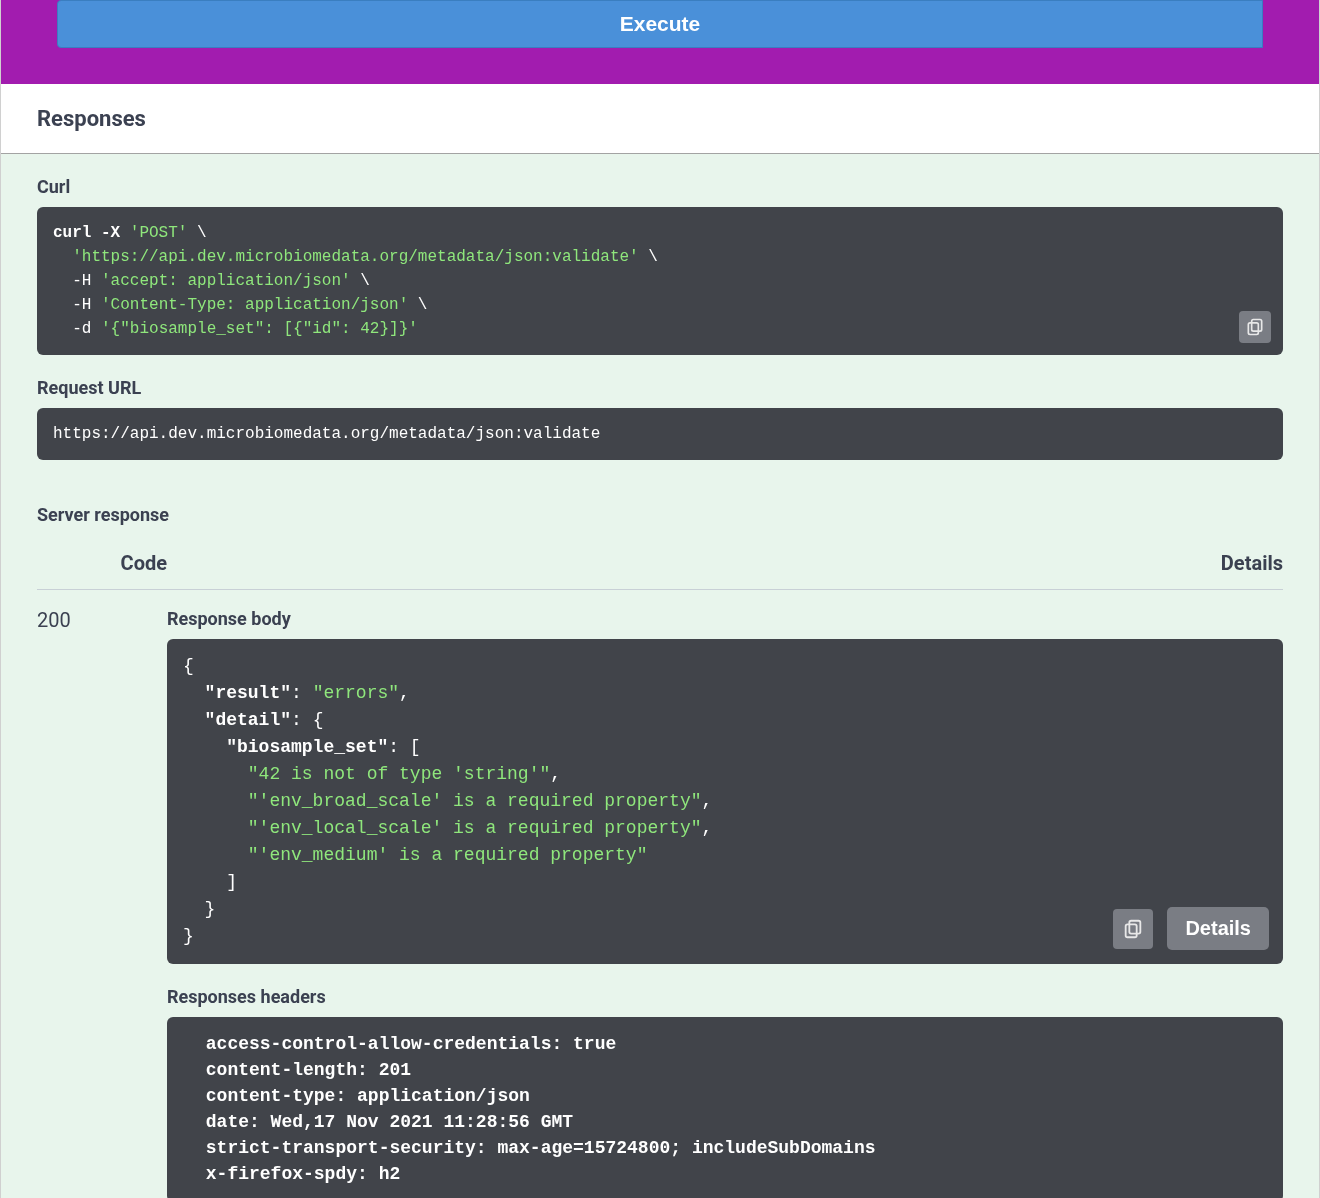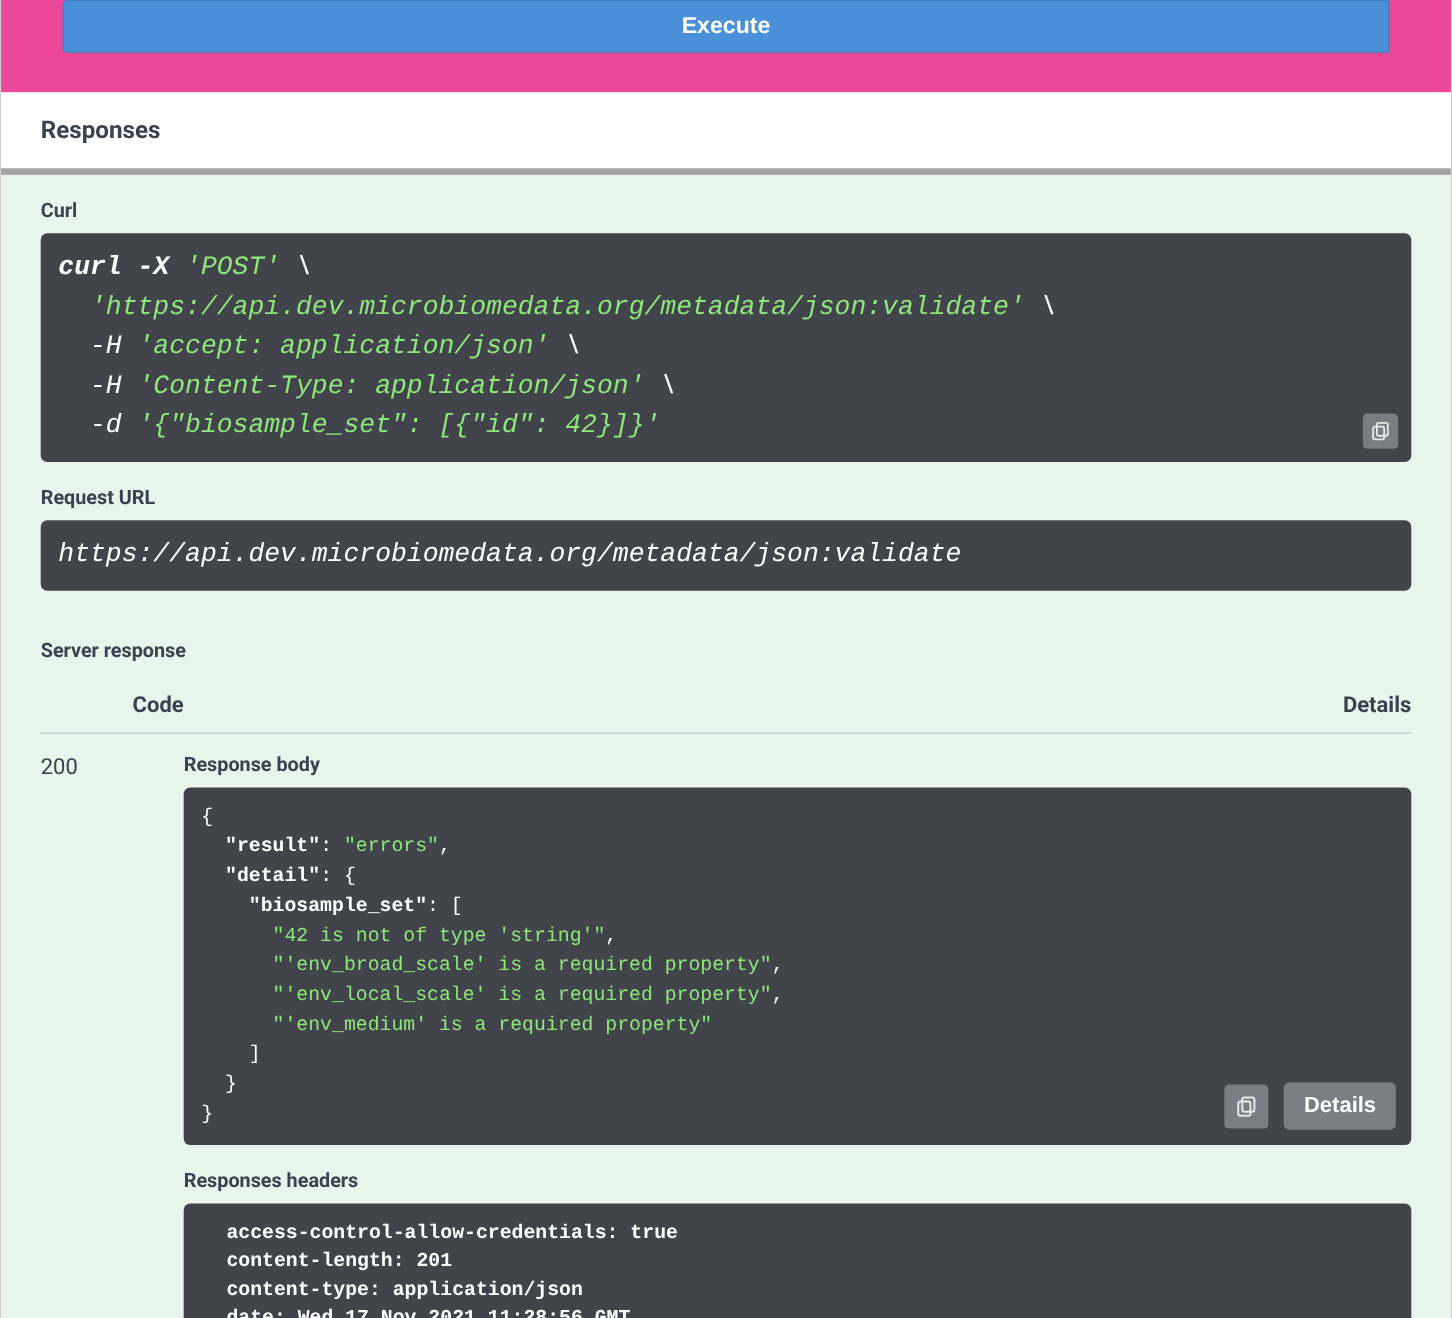--- a/index.html
+++ b/index.html
@@ -18,21 +18,21 @@
     margin: 0;
     background: #e8f5ec;
   }
   .mono {
     font-family: "SFMono-Regular", Consolas, "Liberation Mono", Menlo, monospace;
   }
   .button-row {
     display: flex;
     gap: 0;
     padding: 0 56px 36px 56px;
-    background: #ec4899;
+    background: #a21caf;
   }
   .btn {
     flex: 1 1 50%;
     height: 48px;
     font-size: 21px;
     font-weight: 700;
     cursor: pointer;
     border-radius: 4px;
   }
   .btn-execute {
@@ -46,47 +46,46 @@
     background: #fff;
     color: #3b4151;
     border: 2px solid #707070;
     border-top-left-radius: 0;
     border-bottom-left-radius: 0;
     box-shadow: 2px 2px 0 rgba(0,0,0,0.08);
   }
   .responses-bar {
     background: #fff;
     padding: 22px 36px;
-    border-bottom: 6px solid #a3a3a3;
+    border-bottom: 1px solid #a3a3a3;
   }
   .responses-title {
     font-size: 22px;
     font-weight: 700;
     color: #3b4151;
   }
   .section {
     padding: 22px 36px 0 36px;
   }
   .section-label {
     font-size: 18px;
     font-weight: 700;
     color: #3b4151;
     margin-bottom: 10px;
   }
   .code-block {
     background: #41444a;
     color: #fff;
     border-radius: 6px;
     padding: 14px 16px;
-    font-size: 24px;
+    font-size: 16px;
     line-height: 1.5;
     white-space: pre;
     overflow: auto;
     position: relative;
-    font-style: italic;
   }
   .kw { color: #fff; font-weight: 700; }
   .str { color: #8fe77c; }
   .copy-icon {
     position: absolute;
     right: 12px;
     bottom: 12px;
     width: 32px;
     height: 32px;
     background: #7a7d84;

